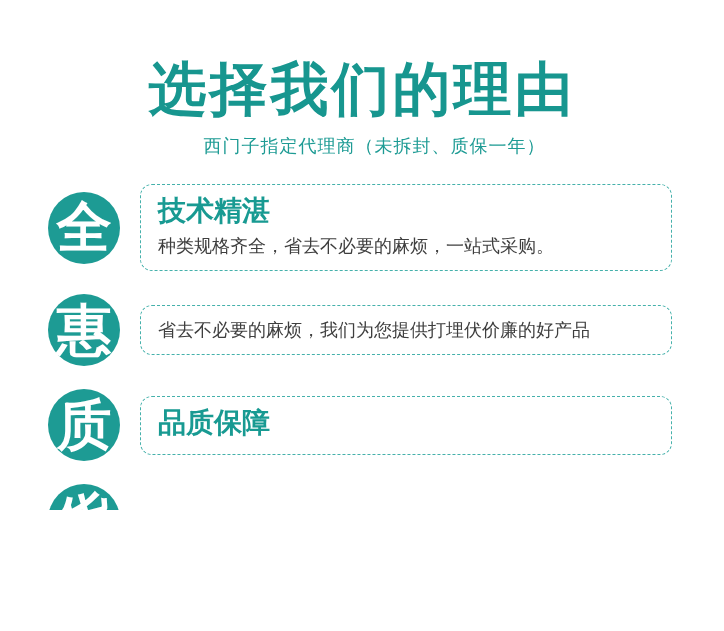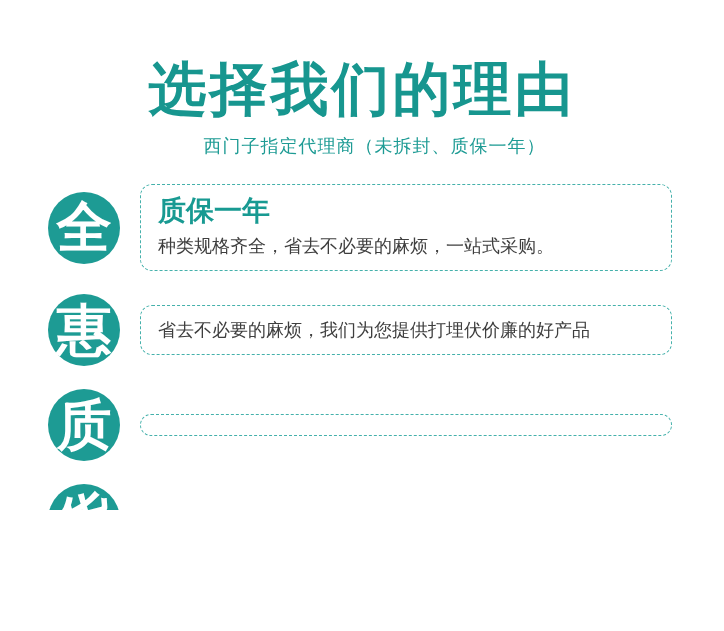--- a/index.html
+++ b/index.html
@@ -97,39 +97,40 @@
     <div class="sub-title">西门子指定代理商（未拆封、质保一年）</div>
   </div>
 
   <div class="features">
 
     <div class="feature-row">
       <div class="badge">
         <span class="badge-glyph">全</span>
       </div>
       <div class="feature-box">
-        <div class="feature-title">质保一年</div>
+        <div class="feature-title">技术精湛</div>
         <div class="feature-desc">种类规格齐全，省去不必要的麻烦，一站式采购。</div>
       </div>
     </div>
 
     <div class="feature-row">
       <div class="badge">
         <span class="badge-glyph">惠</span>
       </div>
       <div class="feature-box">
         <div class="feature-desc">省去不必要的麻烦，我们为您提供打埋伏价廉的好产品</div>
       </div>
     </div>
 
     <div class="feature-row">
       <div class="badge">
         <span class="badge-glyph">质</span>
       </div>
       <div class="feature-box">
+        <div class="feature-title">品质保障</div>
       </div>
     </div>
 
     <div class="feature-row tilted">
       <div class="badge">
         <span class="badge-glyph">货</span>
       </div>
     </div>
 
   </div>

